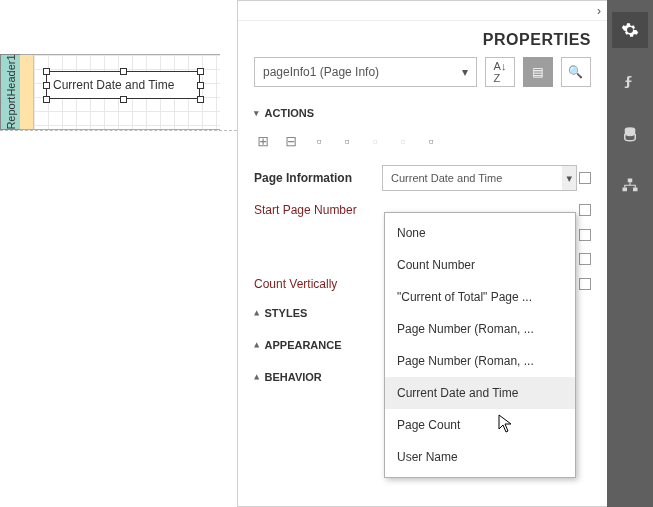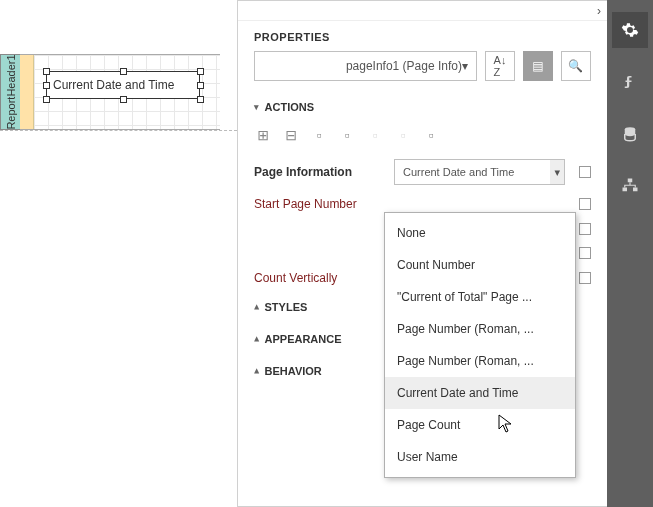--- a/index.html
+++ b/index.html
@@ -13,32 +13,32 @@
   background-image: linear-gradient(#e8e8e8 1px, transparent 1px), linear-gradient(90deg, #e8e8e8 1px, transparent 1px);
   background-size: 14px 14px; background-color: #fff; }
 .band-left-strip { position:absolute; left:0; top:0; width:14px; height:100%; background:#ffe2a8; border-right:1px solid #d8c790;}
 .control { position:absolute; left:26px; top:16px; width:154px; height:28px; background:#fff; border:1px solid #333; display:flex; align-items:center; padding:0 6px; font-size:12px; }
 .handle { position:absolute; width:7px; height:7px; background:#fff; border:1px solid #333; }
 .dashed-bottom { position:absolute; left:0; top:130px; width:237px; border-top:1px dashed #bbb; }
 
 
 .panel { position:absolute; left:237px; top:0; width:370px; height:507px; background:#fff; border:1px solid #d0d0d0; border-right:none;}
 .chevron-bar { height:20px; display:flex; justify-content:flex-end; align-items:center; padding-right:6px; color:#555; border-bottom:1px solid #eee;}
-.panel-title { padding:10px 16px 8px; font-size:11px; font-weight:bold; letter-spacing:0.5px; color:#333;}
+.panel-title { padding:10px 16px 8px; font-size:16px; font-weight:bold; letter-spacing:0.5px; color:#333;text-align:right;}
 .obj-row { display:flex; align-items:center; padding:0 16px 10px; gap:8px; }
-.obj-select { flex:1; height:30px; border:1px solid #c0c0c0; background:#fff; display:flex; align-items:center; justify-content:flex-end; padding:0 8px; font-size:12px; color:#555;}
+.obj-select { flex:1; height:30px; border:1px solid #c0c0c0; background:#fff; display:flex; align-items:center; justify-content:space-between; padding:0 8px; font-size:12px; color:#555;}
 .mini-btn { width:30px; height:30px; border:1px solid #c0c0c0; display:flex; align-items:center; justify-content:center; color:#555; background:#fff;}
 .mini-btn.active { background:#9e9e9e; color:#fff; border-color:#9e9e9e;}
 .section-head { padding:10px 16px; font-size:11px; font-weight:bold; color:#333; display:flex; align-items:center; gap:6px; cursor:pointer;}
 .section-head .arrow { font-size:9px; color:#666; }
 .section-head.collapsed .arrow { transform: rotate(-90deg); display:inline-block;}
 .toolbar-row { display:flex; gap:10px; padding:4px 16px 10px; color:#888; font-size:14px;}
 .toolbar-row span { width:18px; text-align:center; }
 .toolbar-row .disabled { color:#ddd; }
-.prop-row { display:flex; align-items:center; padding:6px 16px; gap:14px; font-size:12px; }
+.prop-row { display:flex; align-items:center; padding:6px 16px; gap:2px; font-size:12px; }
 .prop-label { width:126px; color:#7f1d1d; }
 .prop-label.bold { font-weight:bold; color:#333;}
 .prop-input { flex:1; height:26px; border:1px solid #c0c0c0; display:flex; align-items:center; justify-content:space-between; padding:0 8px; font-size:11px; color:#555; background:#fff;}
 .prop-sq { width:12px; height:12px; border:1px solid #999; }
 
 
 .dropdown { position:absolute; left:384px; top:212px; width:192px; background:#fff; border:1px solid #b0b0b0; box-shadow:2px 2px 6px rgba(0,0,0,0.25); z-index:50; padding:4px 0;}
 .dropdown-item { padding:9px 12px; font-size:12px; color:#333; white-space:nowrap; overflow:hidden; text-overflow:ellipsis; cursor:pointer;}
 .dropdown-item.sel { background:#eee; }
 .cursor { position:absolute; left:498px; top:414px; z-index:60; font-size:16px; color:#000; pointer-events:none;}

